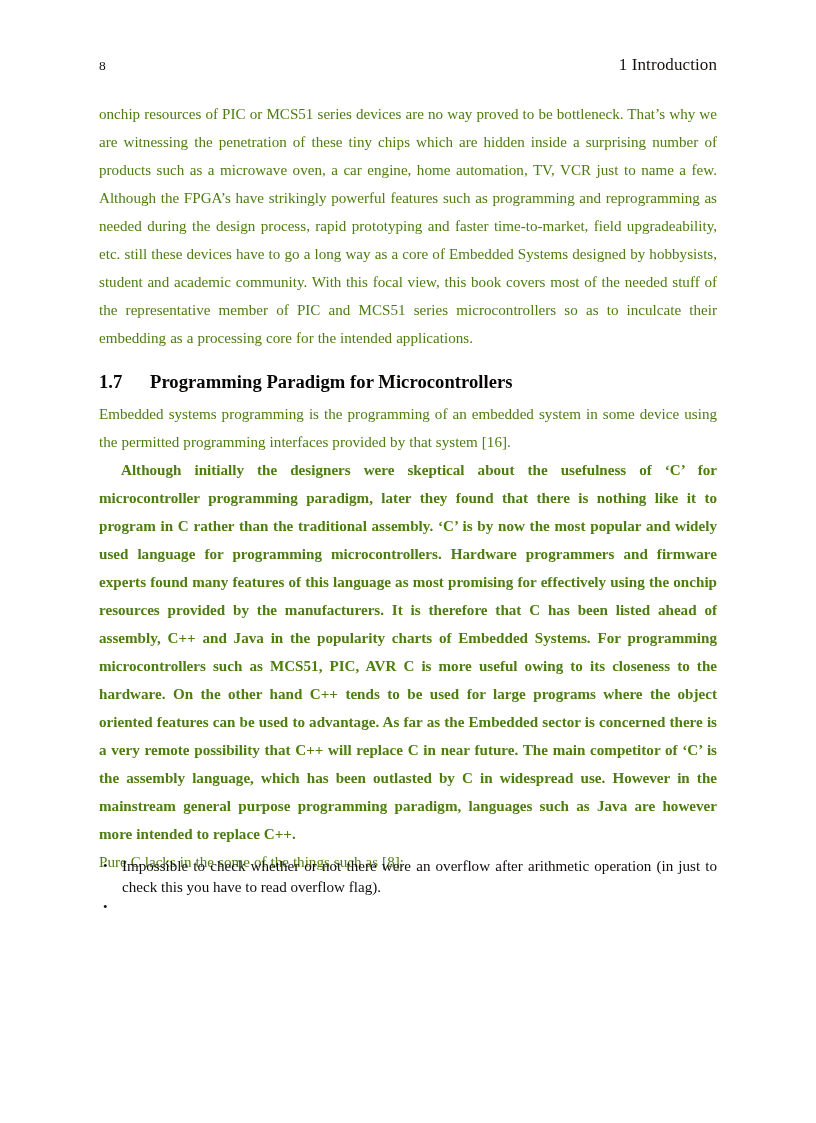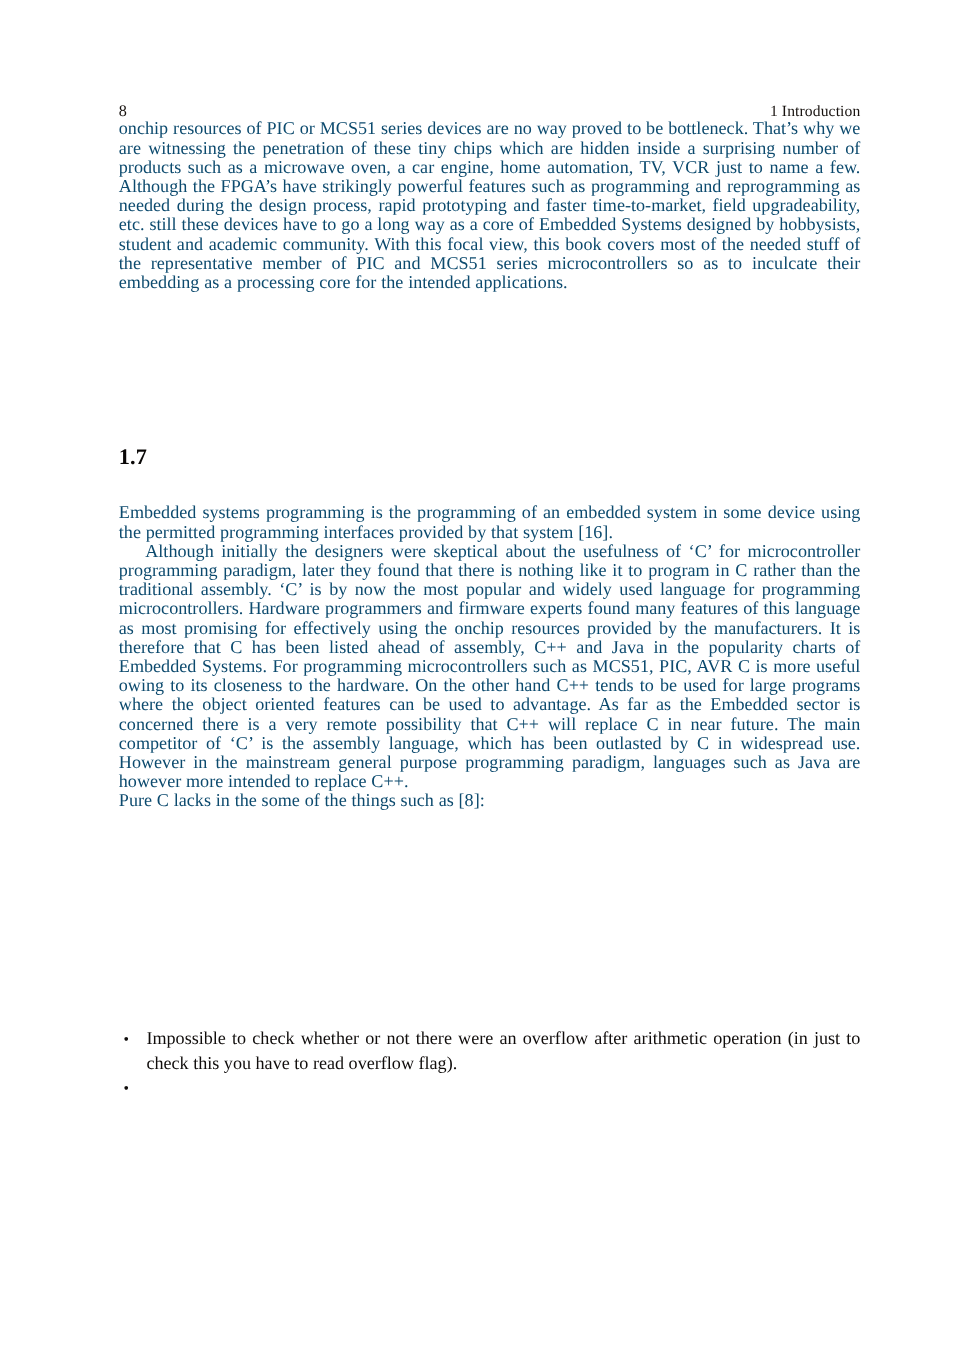--- a/index.html
+++ b/index.html
@@ -26,40 +26,40 @@
     width: 618px;
     display: flex;
     justify-content: space-between;
     align-items: baseline;
     font-size: 13.5px;
     line-height: 16px;
     color: #17120f;
     letter-spacing: 0.1px;
   }
   .running-head .folio { font-size: 13.5px; }
-  .running-head .head-title { font-size: 13px; margin-top: 28px; }
+  .running-head .head-title { font-size: 17px; }
 
   
   .body-block {
     position: absolute;
     left: 99px;
     width: 618px;
     font-size: 15.1px;
-    line-height: 16px;
+    line-height: 28px;
     text-align: justify;
     text-justify: inter-word;
-    color: #0c4a6e;
+    color: #4d7c0f;
     letter-spacing: 0.01px;
     word-spacing: 0.2px;
   }
   .body-block p {
     margin: 0;
     text-align: justify;
   }
-  .indent { text-indent: 22px; }
+  .indent { text-indent: 22px; font-weight: bold; }
   .noindent { text-indent: 0; }
 
   
   .section-heading {
     position: absolute;
     left: 99px;
     width: 618px;
     font-size: 18.6px;
     line-height: 23px;
     font-weight: bold;
@@ -116,23 +116,24 @@
     <span class="folio">8</span>
     <span class="head-title">1 Introduction</span>
   </div>
 
   <div class="body-block" style="top:100px;">
     <p class="noindent">onchip resources of PIC or MCS51 series devices are no way proved to be bottleneck. That’s why we are witnessing the penetration of these tiny chips which are hidden inside a surprising number of products such as a microwave oven, a car engine, home automation, TV, VCR just to name a few. Although the FPGA’s have strikingly powerful features such as programming and reprogramming as needed during the design process, rapid prototyping and faster time-to-market, field upgradeability, etc. still these devices have to go a long way as a core of Embedded Systems designed by hobbysists, student and academic community. With this focal view, this book covers most of the needed stuff of the representative member of PIC and MCS51 series microcontrollers so as to inculcate their embedding as a processing core for the intended applications.</p>
   </div>
 
   <div class="section-heading" style="top:370px;">
     <span class="sec-num">1.7</span>
+    <span class="sec-title">Programming Paradigm for Microcontrollers</span>
   </div>
 
-  <div class="body-block" style="top:420px;">
+  <div class="body-block" style="top:400px;">
     <p class="noindent">Embedded systems programming is the programming of an embedded system in some device using the permitted programming interfaces provided by that system [16].</p>
     <p class="indent">Although initially the designers were skeptical about the usefulness of ‘C’ for microcontroller programming paradigm, later they found that there is nothing like it to program in C rather than the traditional assembly. ‘C’ is by now the most popular and widely used language for programming microcontrollers. Hardware programmers and firmware experts found many features of this language as most promising for effectively using the onchip resources provided by the manufacturers. It is therefore that C has been listed ahead of assembly, C++ and Java in the popularity charts of Embedded Systems. For programming microcontrollers such as MCS51, PIC, AVR C is more useful owing to its closeness to the hardware. On the other hand C++ tends to be used for large programs where the object oriented features can be used to advantage. As far as the Embedded sector is concerned there is a very remote possibility that C++ will replace C in near future. The main competitor of ‘C’ is the assembly language, which has been outlasted by C in widespread use. However in the mainstream general purpose programming paradigm, languages such as Java are however more intended to replace C++.</p>
     <p class="noindent">Pure C lacks in the some of the things such as [8]:</p>
   </div>
 
   <ul class="bullet-list" style="top:856px;">
     <li>
       <span class="bullet-mark">•</span>
       <span>Impossible to check whether or not there were an overflow after arithmetic operation (in just to check this you have to read overflow flag).</span>
     </li>

